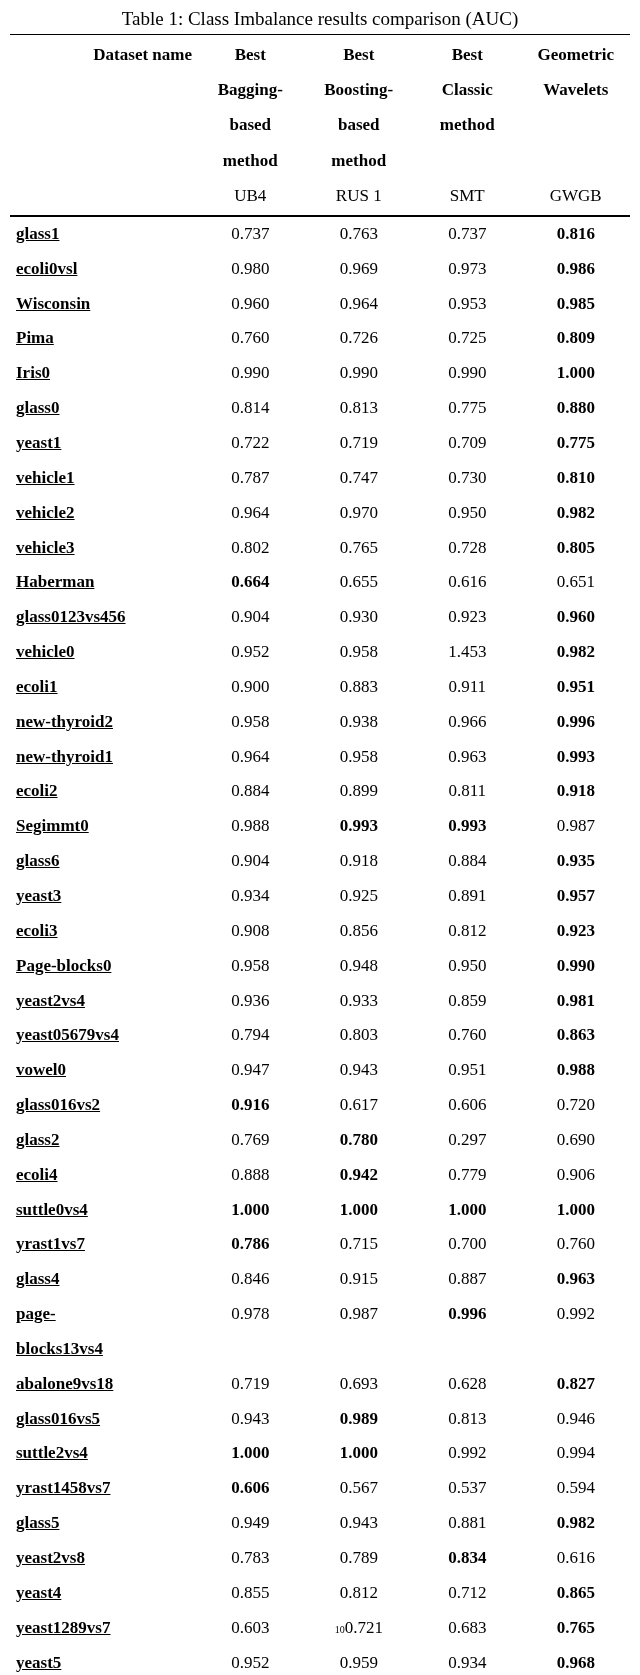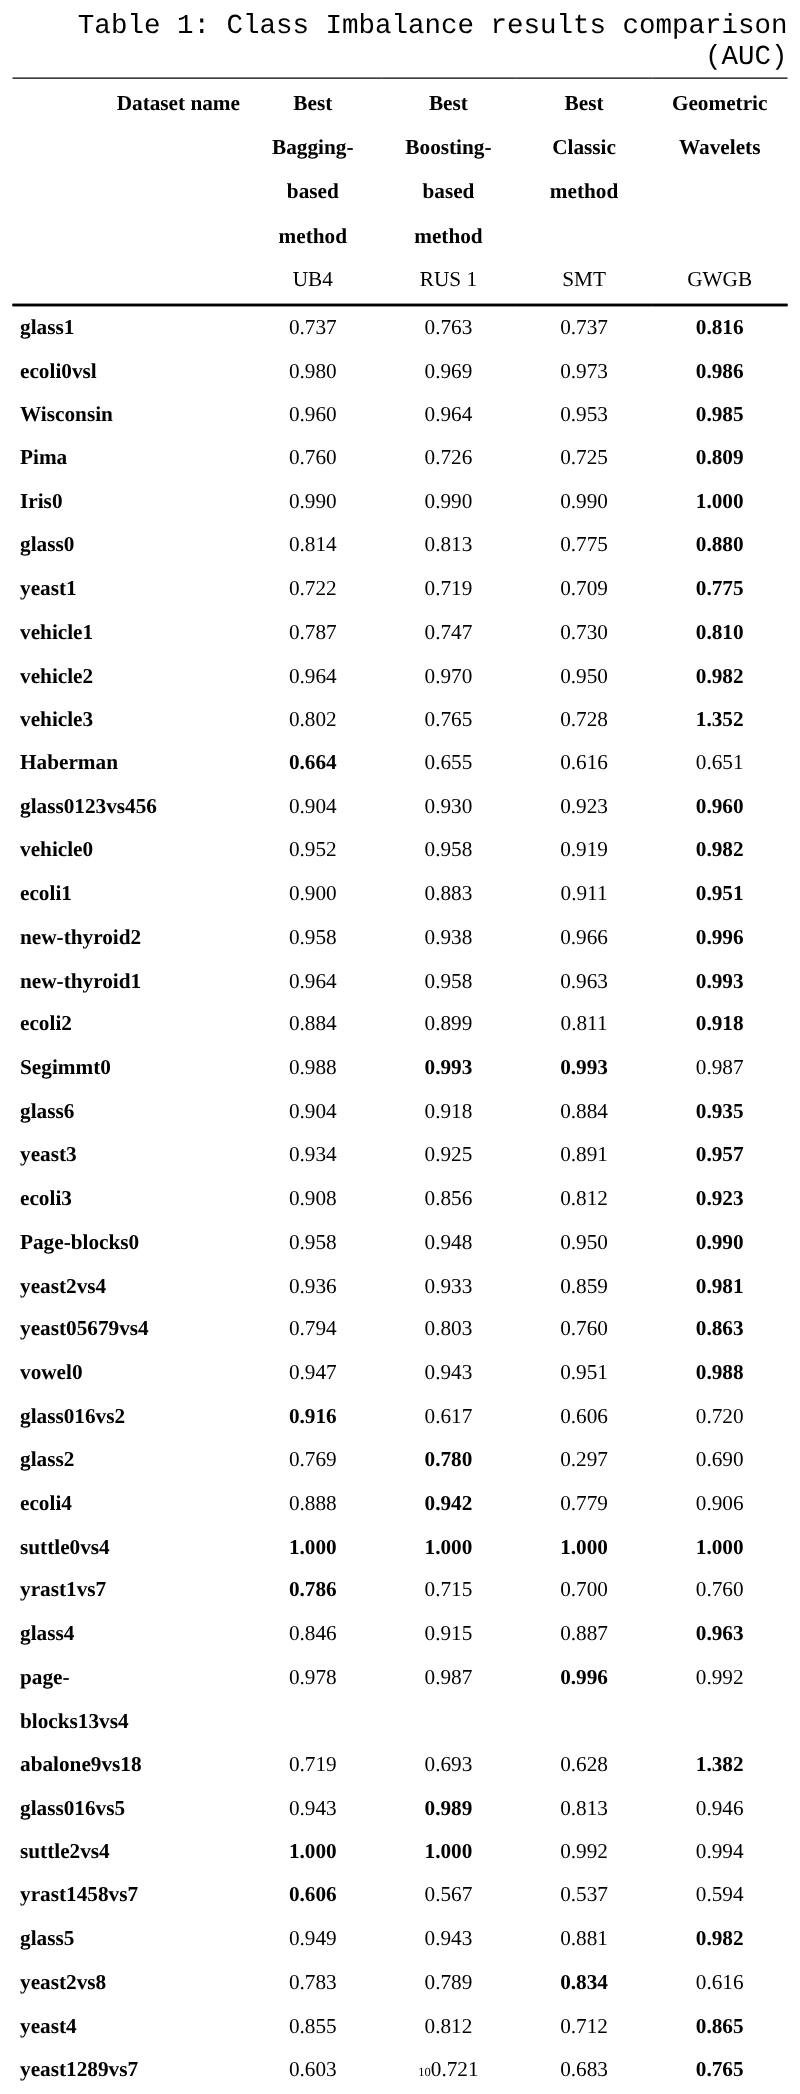--- a/index.html
+++ b/index.html
@@ -6,24 +6,23 @@
       font-family: "Times New Roman", Times, serif;
       background: #fff;
       color: #000;
       margin: 0;
       padding: 8px 10px 20px 10px;
       width: 640px;
       box-sizing: border-box;
       font-size: 17px;
     }
     .caption {
-      text-align: right;
-      font-size: 22px;
+      text-align: center;
+      font-size: 19px;
       margin-bottom: 4px;
-      font-family: Liberation Mono, monospace;
     }
     table {
       border-collapse: collapse;
       width: 100%;
     }
     th, td {
       padding: 0;
       font-weight: normal;
     }
     thead tr.toprule th {
@@ -50,20 +49,21 @@
     tbody td {
       text-align: center;
       line-height: 2.05;
       font-size: 17px;
     }
     tbody td.name {
       text-align: left;
       font-weight: bold;
       padding-left: 6px;
       white-space: normal;
+      text-decoration: underline;
     }
     .b { font-weight: bold; }
     col.c0 { width: 30%; }
     col.c1 { width: 17.5%; }
     col.c2 { width: 17.5%; }
     col.c3 { width: 17.5%; }
     col.c4 { width: 17.5%; }
     .stray { font-size: 10px; }
   </style>
 </head>
@@ -175,41 +175,41 @@
         <td>0.964</td>
         <td>0.970</td>
         <td>0.950</td>
         <td class="b">0.982</td>
       </tr>
       <tr>
         <td class="name">vehicle3</td>
         <td>0.802</td>
         <td>0.765</td>
         <td>0.728</td>
-        <td class="b">1.352</td>
+        <td class="b">0.805</td>
       </tr>
       <tr>
         <td class="name">Haberman</td>
         <td class="b">0.664</td>
         <td>0.655</td>
         <td>0.616</td>
         <td>0.651</td>
       </tr>
       <tr>
         <td class="name">glass0123vs456</td>
         <td>0.904</td>
         <td>0.930</td>
         <td>0.923</td>
         <td class="b">0.960</td>
       </tr>
       <tr>
         <td class="name">vehicle0</td>
         <td>0.952</td>
         <td>0.958</td>
-        <td>0.919</td>
+        <td>1.453</td>
         <td class="b">0.982</td>
       </tr>
       <tr>
         <td class="name">ecoli1</td>
         <td>0.900</td>
         <td>0.883</td>
         <td>0.911</td>
         <td class="b">0.951</td>
       </tr>
       <tr>
@@ -343,21 +343,21 @@
         <td></td>
         <td></td>
         <td></td>
         <td></td>
       </tr>
       <tr>
         <td class="name">abalone9vs18</td>
         <td>0.719</td>
         <td>0.693</td>
         <td>0.628</td>
-        <td class="b">1.382</td>
+        <td class="b">0.827</td>
       </tr>
       <tr>
         <td class="name">glass016vs5</td>
         <td>0.943</td>
         <td class="b">0.989</td>
         <td>0.813</td>
         <td>0.946</td>
       </tr>
       <tr>
         <td class="name">suttle2vs4</td>

